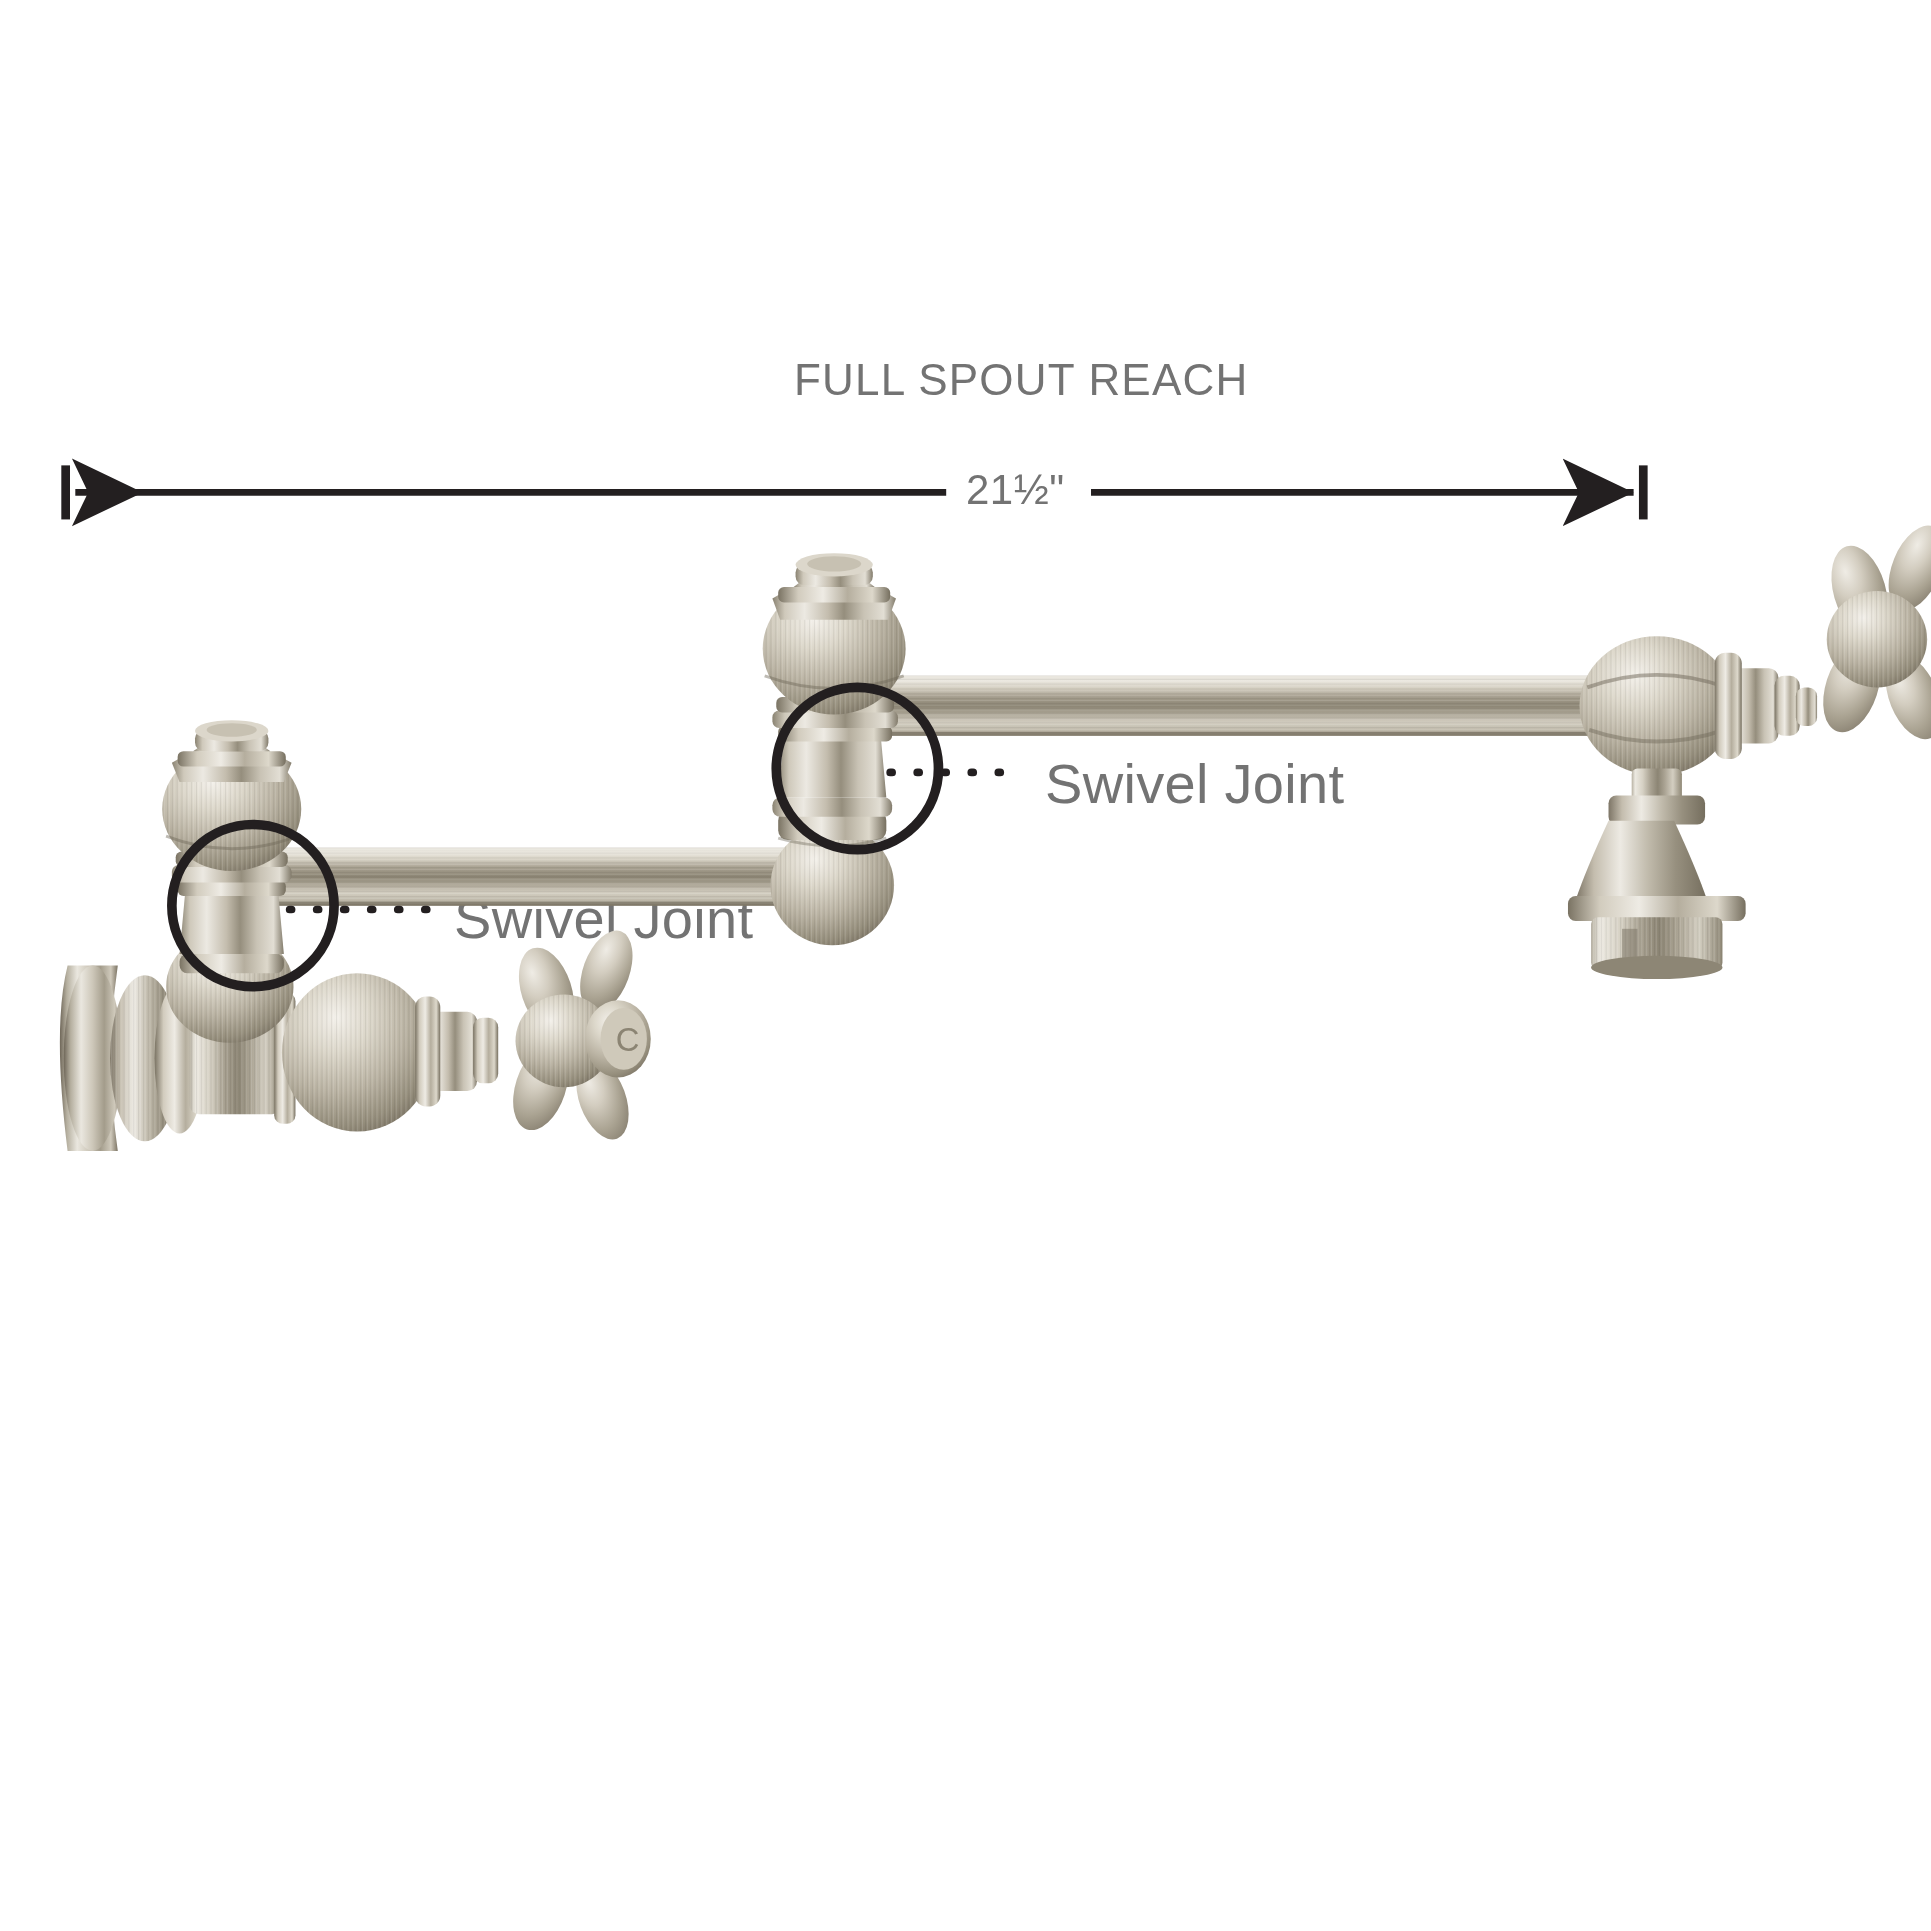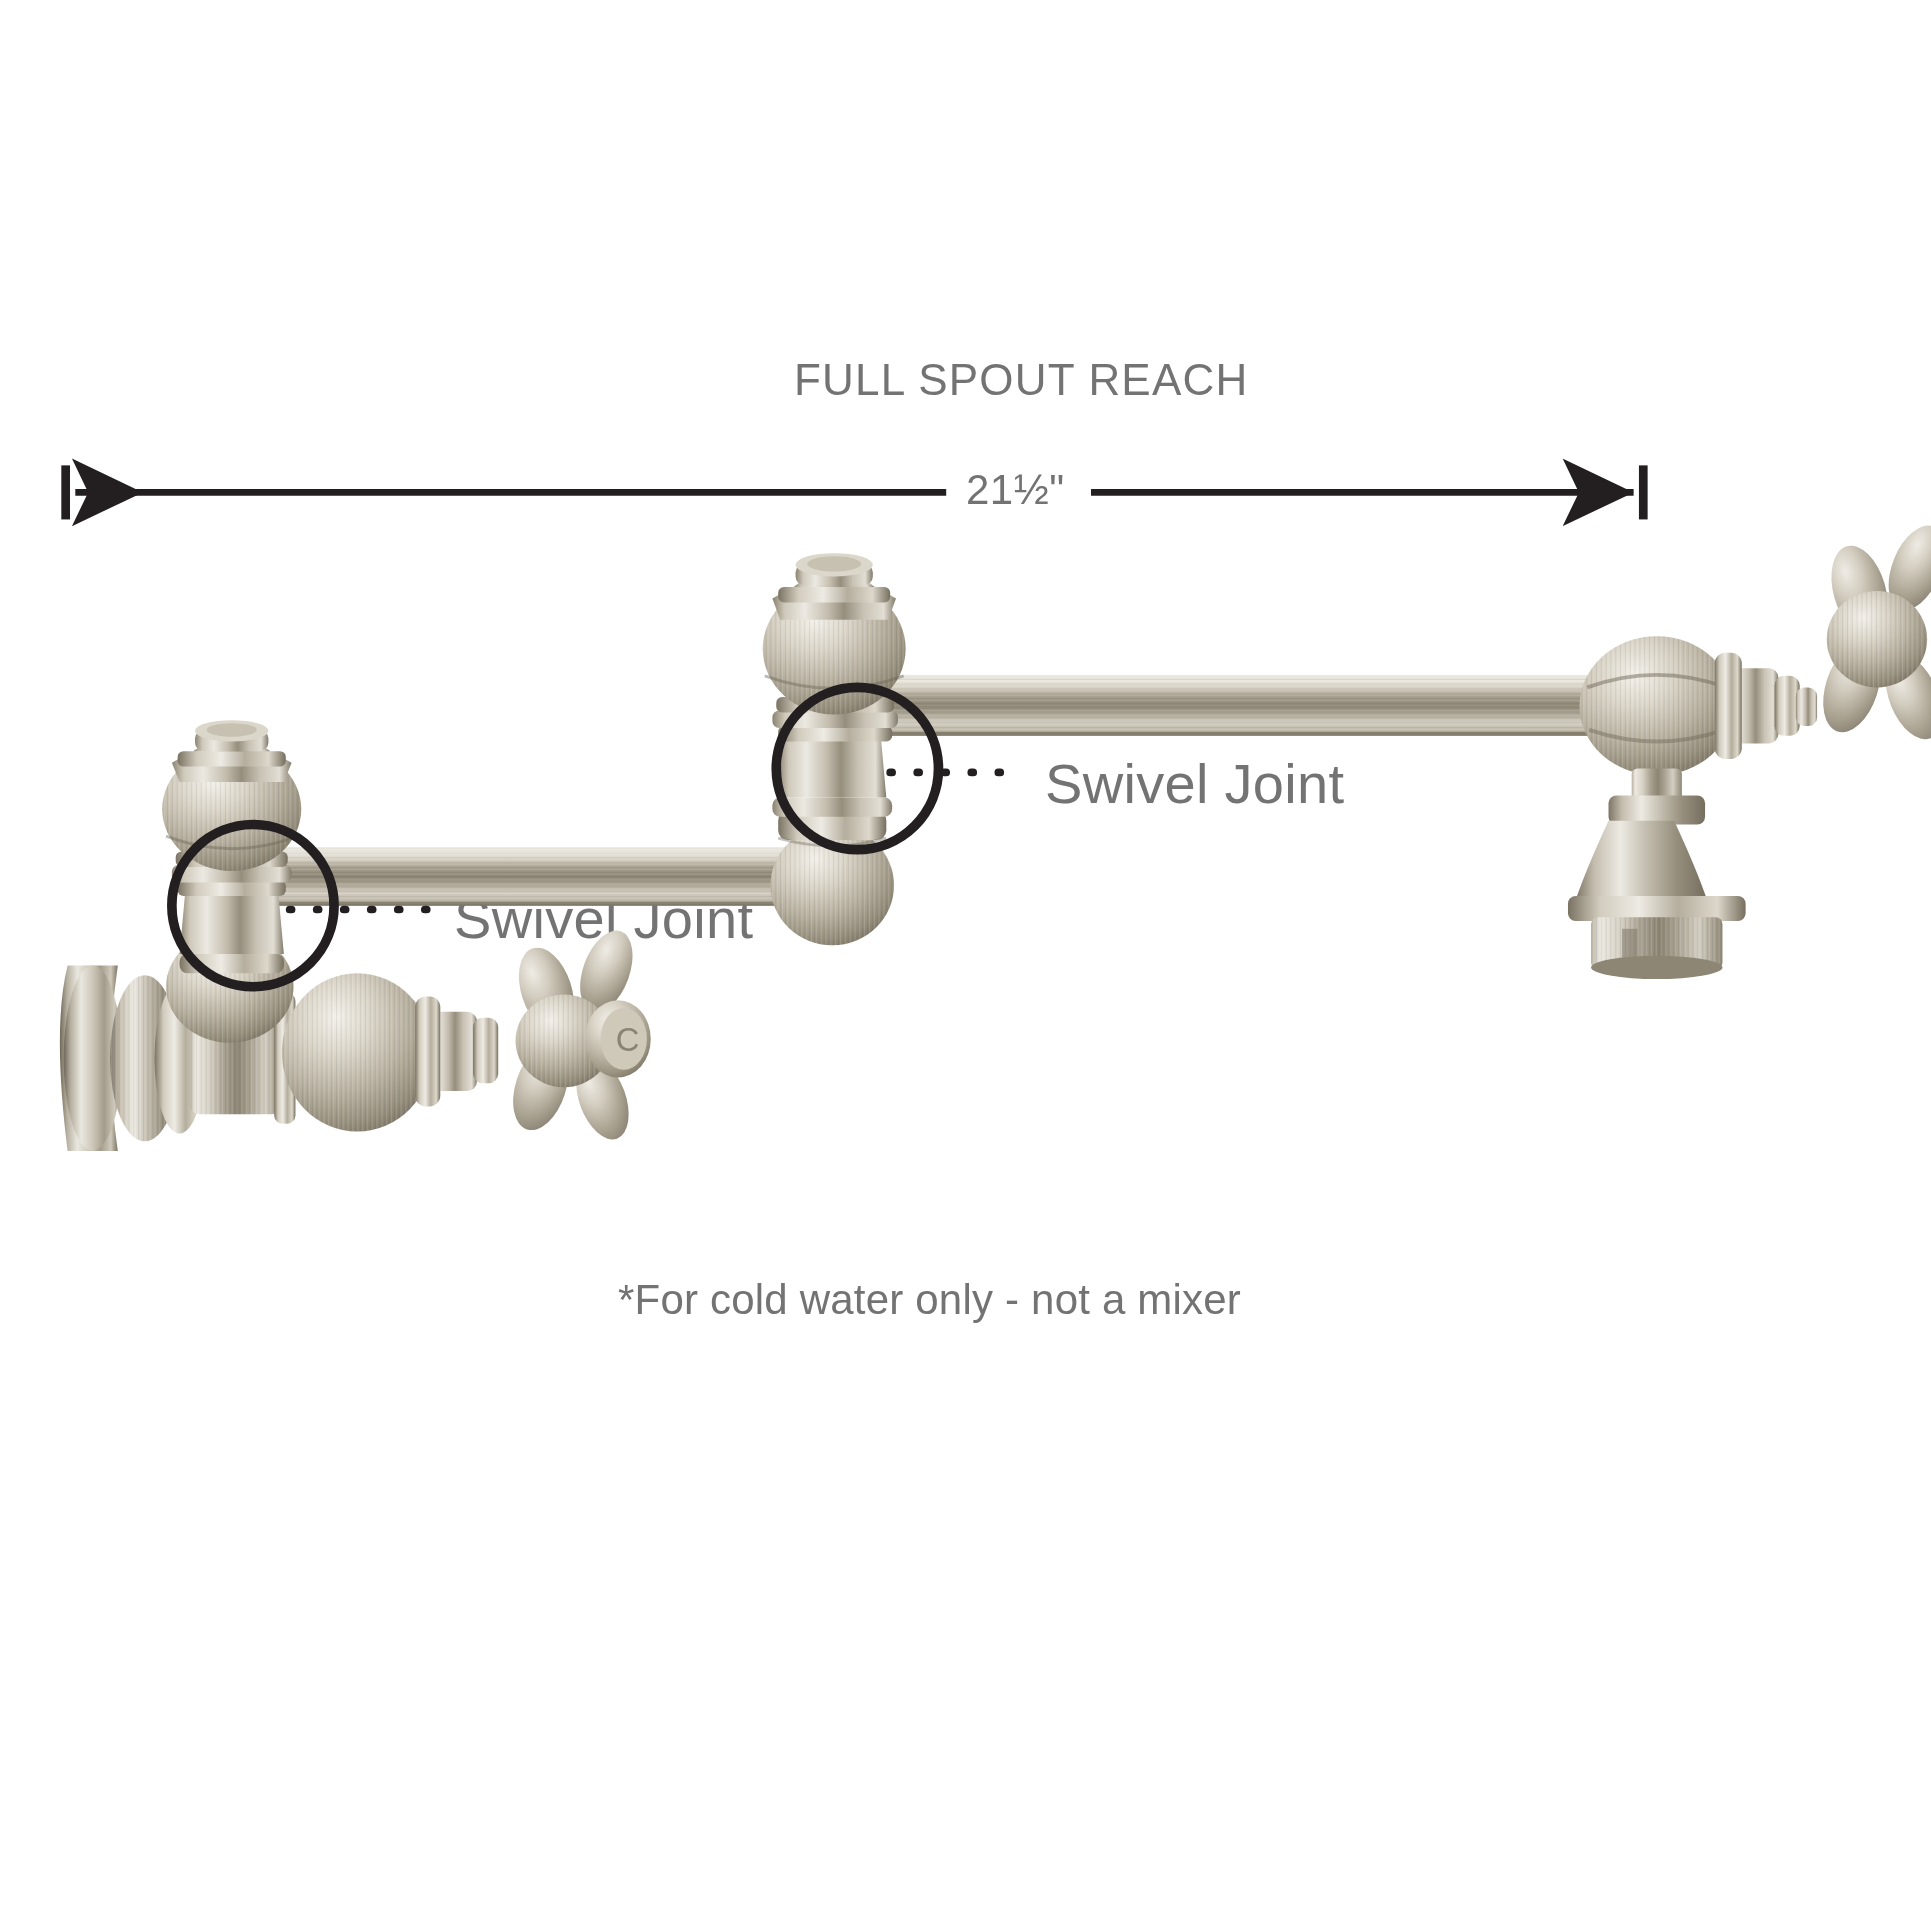--- a/index.html
+++ b/index.html
@@ -38,21 +38,20 @@
 <div id="stage">
 
   <div class="txt" id="title-text">FULL SPOUT REACH</div>
 
   <div class="txt" id="dim-text"><span>21½"</span></div>
 
   <div class="txt swivel-label" id="swivel-label-upper">Swivel Joint</div>
 
   <div class="txt swivel-label" id="swivel-label-lower">Swivel Joint</div>
 
-  <div class="txt" id="footnote-text">*For cold water only - not a mixer</div>
 
   <svg class="layer" viewBox="0 0 2000 2000">
     <defs>
 
       <linearGradient id="tubeH" x1="0" y1="0" x2="0" y2="1">
         <stop offset="0.00" stop-color="#b7b1a2"></stop>
         <stop offset="0.07" stop-color="#ece9e1"></stop>
         <stop offset="0.20" stop-color="#d6d1c4"></stop>
         <stop offset="0.34" stop-color="#a8a191"></stop>
         <stop offset="0.50" stop-color="#8c8574"></stop>

